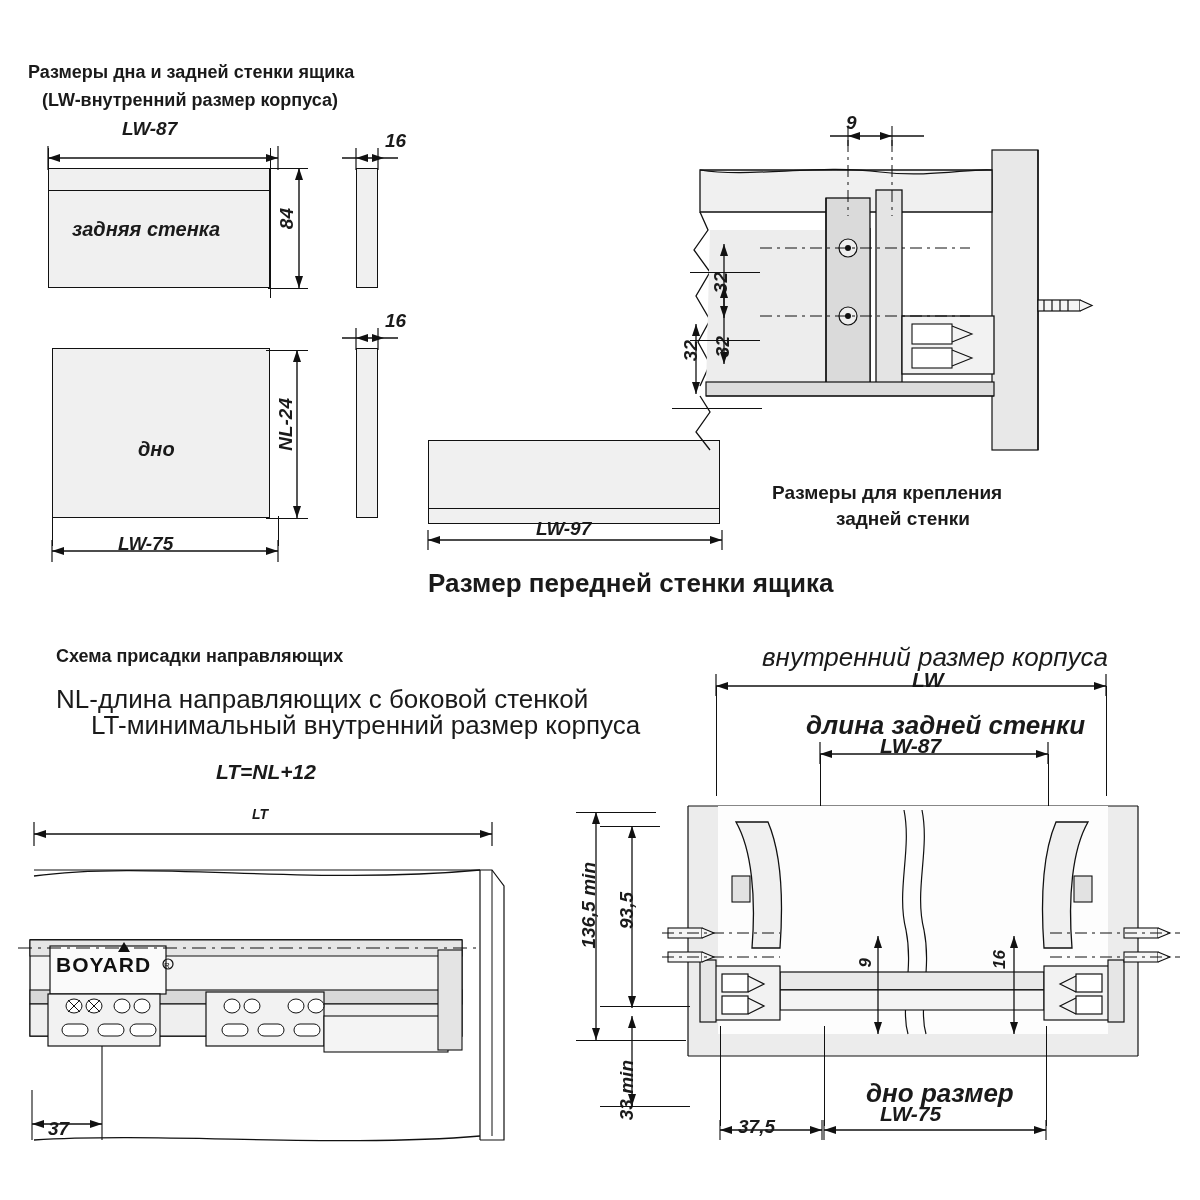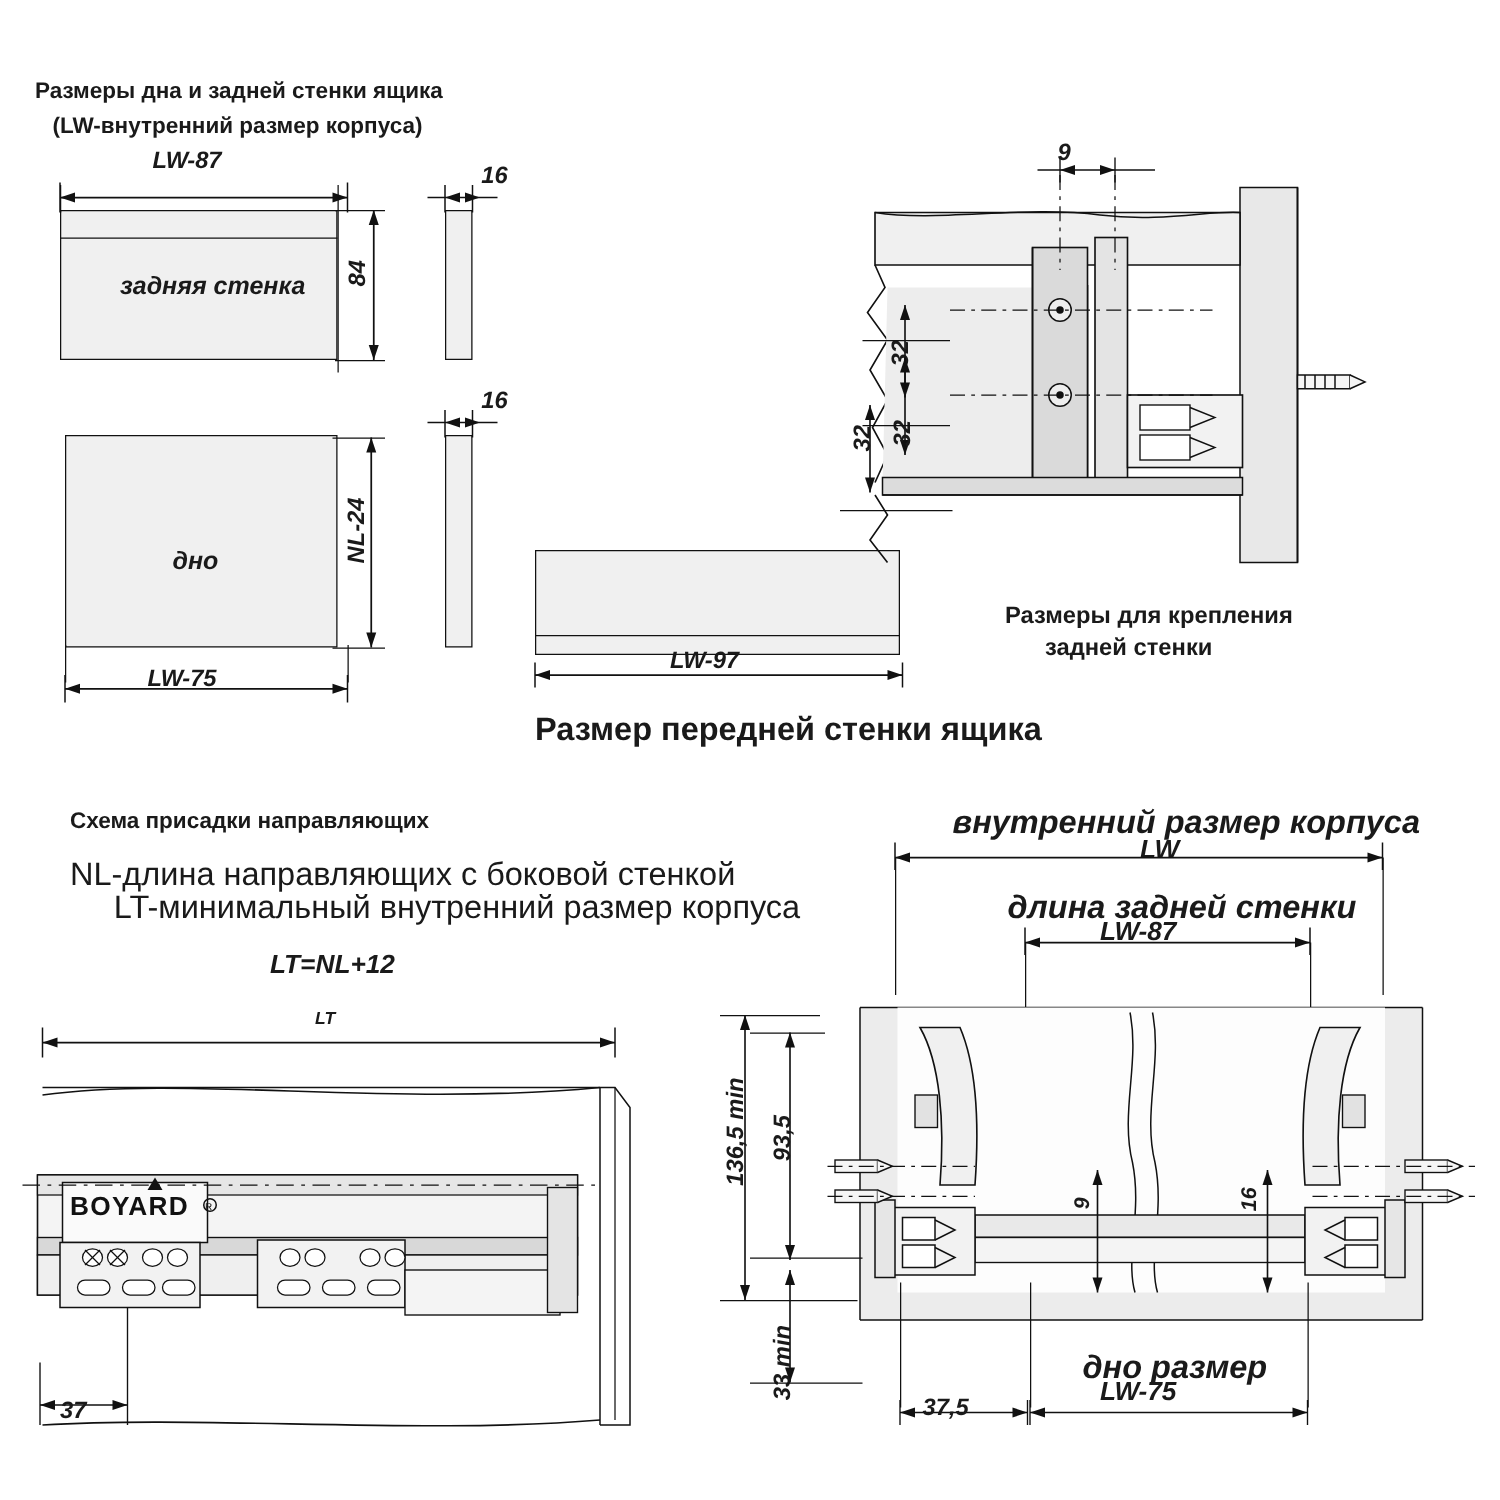--- a/index.html
+++ b/index.html
@@ -23,21 +23,21 @@
   svg{display:block;overflow:visible;}
 </style>
 </head>
 <body>
 
 <div class="abs ttl" style="left:28px;top:60px;">Размеры дна и задней стенки ящика</div>
 <div class="abs ttl" style="left:42px;top:88px;">(LW-внутренний размер корпуса)</div>
 
 <div class="abs panel" style="left:48px;top:168px;width:222px;height:120px;"></div>
 <div class="abs ln hl" style="left:48px;top:190px;width:222px;"></div>
-<div class="abs it" style="left:72px;top:218px;font-size:20px;font-weight:700;margin-left:24px;">задняя стенка</div>
+<div class="abs it" style="left:72px;top:218px;font-size:20px;font-weight:700;">задняя стенка</div>
 
 <svg class="abs" style="left:40px;top:140px;" width="250" height="30">
   <line x1="8" y1="18" x2="238" y2="18" stroke="#111" stroke-width="1.4"></line>
   <polygon points="8,18 20,14 20,22" fill="#111"></polygon>
   <polygon points="238,18 226,14 226,22" fill="#111"></polygon>
   <line x1="8" y1="6" x2="8" y2="30" stroke="#111" stroke-width="1.2"></line>
   <line x1="238" y1="6" x2="238" y2="30" stroke="#111" stroke-width="1.2"></line>
 </svg>
 <div class="abs dim" style="left:122px;top:118px;">LW-87</div>
 <div class="abs ln vl" style="left:48px;top:148px;height:22px;"></div>
@@ -185,21 +185,21 @@
   <line x1="24" y1="18" x2="24" y2="96" stroke="#111" stroke-width="1.3"></line>
   <polygon points="24,18 20,30 28,30" fill="#111"></polygon>
   <polygon points="24,96 20,84 28,84" fill="#111"></polygon>
 </svg>
 <div class="abs dim vert" style="left:712px;top:336px;">32</div>
 
 <div class="abs ln hl" style="left:690px;top:272px;width:70px;"></div>
 <div class="abs ln hl" style="left:690px;top:340px;width:70px;"></div>
 <div class="abs ln hl" style="left:672px;top:408px;width:90px;"></div>
 
-<div class="abs cap" style="left:772px;top:482px;margin-left:32px;">Размеры для крепления</div>
+<div class="abs cap" style="left:772px;top:482px;">Размеры для крепления</div>
 <div class="abs cap" style="left:836px;top:508px;">задней стенки</div>
 
 <div class="abs ttl" style="left:56px;top:644px;">Схема присадки направляющих</div>
 <div class="abs sub" style="left:56px;top:682px;">NL-длина направляющих с боковой стенкой</div>
 <div class="abs sub" style="left:56px;top:708px;margin-left:35px;">LT-минимальный внутренний размер корпуса</div>
 <div class="abs dim" style="left:216px;top:760px;font-size:21px;">LT=NL+12</div>
 
 <svg class="abs" style="left:24px;top:820px;" width="480" height="26">
   <line x1="10" y1="14" x2="468" y2="14" stroke="#111" stroke-width="1.4"></line>
   <polygon points="10,14 22,10 22,18" fill="#111"></polygon>
@@ -268,21 +268,21 @@
 
     <line x1="22" y1="250" x2="22" y2="300" stroke="#111" stroke-width="1.1"></line>
     <line x1="92" y1="206" x2="92" y2="300" stroke="#111" stroke-width="1.1"></line>
     <line x1="22" y1="284" x2="92" y2="284" stroke="#111" stroke-width="1.3"></line>
     <polygon points="22,284 34,280 34,288" fill="#111"></polygon>
     <polygon points="92,284 80,280 80,288" fill="#111"></polygon>
   </svg>
 </div>
 <div class="abs dim" style="left:48px;top:1118px;">37</div>
 
-<div class="abs sub it" style="left:762px;top:640px;font-weight:700;">внутренний размер корпуса</div>
+<div class="abs sub it" style="left:762px;top:640px;font-weight:400;">внутренний размер корпуса</div>
 <div class="abs dim" style="left:912px;top:668px;font-size:21px;">LW</div>
 
 <svg class="abs" style="left:706px;top:672px;" width="412" height="24">
   <line x1="10" y1="14" x2="400" y2="14" stroke="#111" stroke-width="1.4"></line>
   <polygon points="10,14 22,10 22,18" fill="#111"></polygon>
   <polygon points="400,14 388,10 388,18" fill="#111"></polygon>
   <line x1="10" y1="2" x2="10" y2="24" stroke="#111" stroke-width="1.2"></line>
   <line x1="400" y1="2" x2="400" y2="24" stroke="#111" stroke-width="1.2"></line>
 </svg>
 <div class="abs ln vl" style="left:716px;top:686px;height:110px;"></div>

